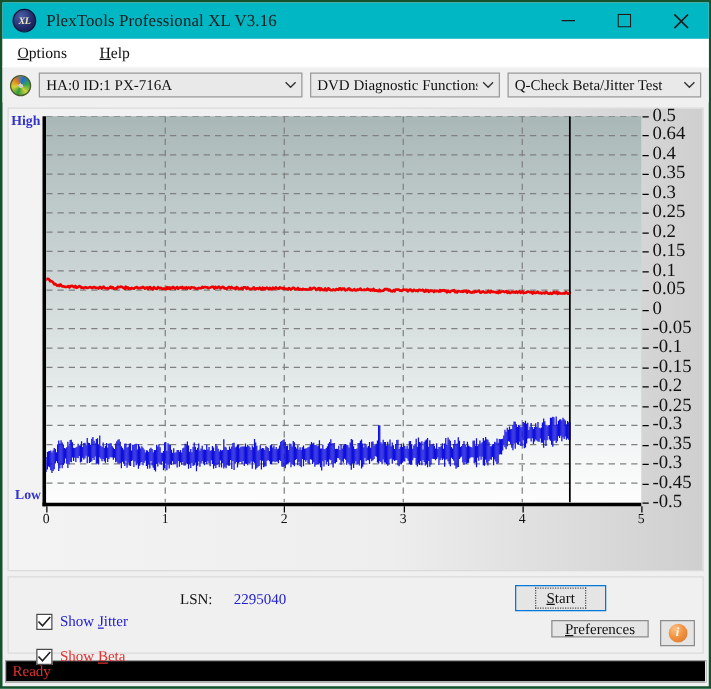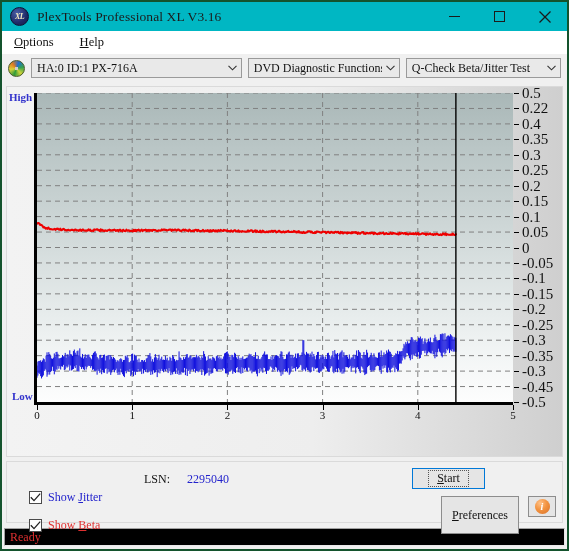--- a/index.html
+++ b/index.html
@@ -127,21 +127,21 @@
     position:absolute;left:478px;top:6px;transform:translateX(-100%);
     width:73px;height:21px;
     background:#e5e5e5;border:1px solid #0078d7;
     display:flex;align-items:center;justify-content:center;
     font-size:12px;color:#111;box-sizing:border-box;
   }
   #btn-start .inner{
     border:1px dotted #555;padding:0 8px;line-height:15px;
   }
   #btn-prefs{
-    position:absolute;left:434px;top:34px;width:78px;height:38px;
+    position:absolute;left:434px;top:34px;width:78px;height:14px;
     background:#e5e5e5;border:1px solid #8d8d8d;
     display:flex;align-items:center;justify-content:center;
     font-size:12px;color:#111;box-sizing:border-box;
   }
   #btn-info{
     position:absolute;left:521px;top:34px;width:28px;height:21px;
     background:#e5e5e5;border:1px solid #8d8d8d;
     display:flex;align-items:center;justify-content:center;
     box-sizing:border-box;
   }
@@ -717,21 +717,21 @@
             <line x1="417.0587826086957" y1="243.8711719026088" x2="417.0587826086957" y2="257.794249064728"></line>
             <line x1="417.9693913043478" y1="244.72201731087836" x2="417.9693913043478" y2="258.83058109181354"></line>
             <line x1="418.88000000000005" y1="244.7743229884885" x2="418.88000000000005" y2="258.8175862857168"></line>
           </g>
           <line x1="418.88000000000005" y1="0" x2="418.88000000000005" y2="309" stroke="#000" stroke-width="1.4"></line>
         </svg>
     </div>
     <div id="y-ticks">
         <div class="ytick" style="top: 6px;">0.5</div>
         <div style="position: absolute; left: 507px; width: 5px; height: 1px; background: rgb(0, 0, 0); top: 6px;"></div>
-        <div class="ytick" style="top: 21.45px;">0.22</div>
+        <div class="ytick" style="top: 21.45px;">0.64</div>
         <div style="position: absolute; left: 507px; width: 5px; height: 1px; background: rgb(0, 0, 0); top: 21.45px;"></div>
         <div class="ytick" style="top: 36.9px;">0.4</div>
         <div style="position: absolute; left: 507px; width: 5px; height: 1px; background: rgb(0, 0, 0); top: 36.9px;"></div>
         <div class="ytick" style="top: 52.35px;">0.35</div>
         <div style="position: absolute; left: 507px; width: 5px; height: 1px; background: rgb(0, 0, 0); top: 52.35px;"></div>
         <div class="ytick" style="top: 67.8px;">0.3</div>
         <div style="position: absolute; left: 507px; width: 5px; height: 1px; background: rgb(0, 0, 0); top: 67.8px;"></div>
         <div class="ytick" style="top: 83.25px;">0.25</div>
         <div style="position: absolute; left: 507px; width: 5px; height: 1px; background: rgb(0, 0, 0); top: 83.25px;"></div>
         <div class="ytick" style="top: 98.7px;">0.2</div>

